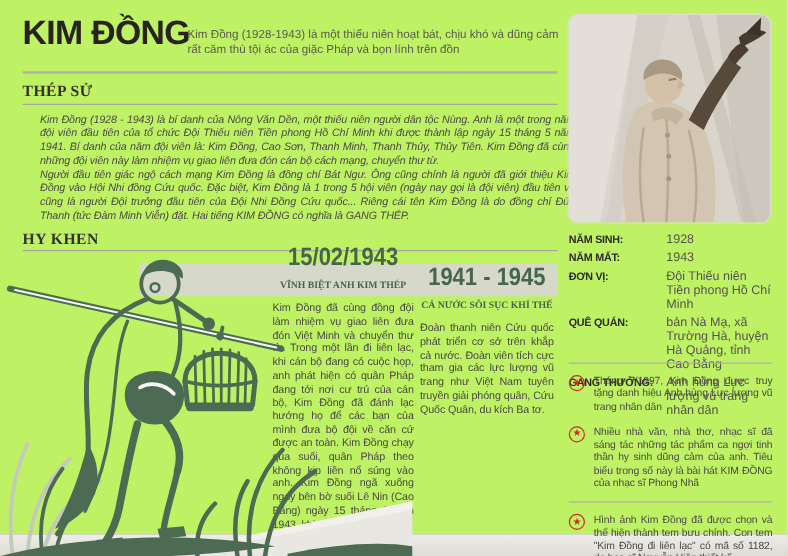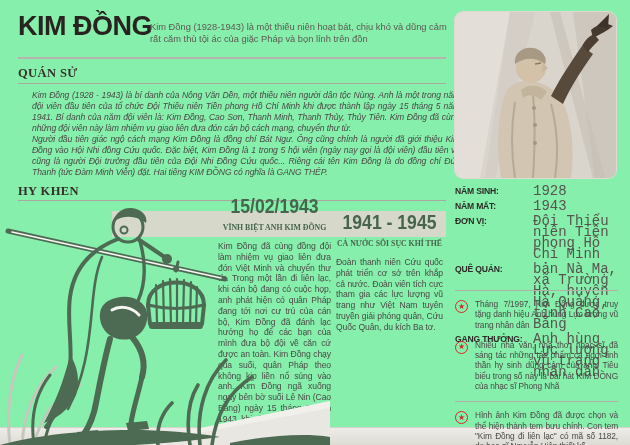--- a/index.html
+++ b/index.html
@@ -1,19 +1,19 @@
 <!DOCTYPE html>
 <html><head>
 <meta charset="utf-8">
 <style>
   * { margin:0; padding:0; box-sizing:border-box; }
   html,body { background:#e9e8e4; }
   #page {
     position:relative; width:630px; height:445px; overflow:hidden;
-    background:#86efac; font-family:"Liberation Sans","DejaVu Sans",sans-serif;
+    background:#bef264; font-family:"Liberation Sans","DejaVu Sans",sans-serif;
     color:#4b4946; margin:0 auto;
   }
   .abs { position:absolute; }
 
   
   .title { left:18px; top:11px; font-size:27px; font-weight:bold; color:#28231f; letter-spacing:-0.5px; }
   .subtitle { left:150px; top:21px; width:300px; font-size:9.3px; line-height:12px; color:#5d5852; }
   .rule { height:1px; background:#aaa7a1; }
   .rule-thick { height:2px; background:#b6b3ad; }
 
@@ -45,54 +45,54 @@
   .illustration { left:0; top:205px; z-index:3; pointer-events:none; }
   .ground-band { left:0; top:427px; width:630px; height:18px;
     background:linear-gradient(#eeece8,#dcdbd4); border-top:1px solid #d4d2cb; z-index:0; }
 
   
   .photo { left:455px; top:12px; width:161px; height:166px; border-radius:8px; overflow:hidden;
     box-shadow:0 0 0 1px #dedad4; }
   .fields { left:455px; top:186px; width:163px; }
   .field-row { display:flex; margin-bottom:4px; }
   .field-label { width:78px; flex:none; font-size:8.6px; font-weight:bold; color:#2d2a26; letter-spacing:-0.2px; }
-  .field-value { flex:1; font-size:14px; line-height:11px; color:#57544f;font-family:Liberation Mono, monospace; }
+  .field-value { flex:1; font-size:10px; line-height:11px; color:#57544f; }
 
   .honors { left:455px; top:290px; width:163px; }
   .divider { height:1px; background:#b3b0aa; margin-bottom:8px; }
   .honor { display:flex; gap:7px; align-items:flex-start; margin-bottom:10px; }
   .honor p { flex:1; font-size:8.3px; line-height:10.3px; text-align:justify; letter-spacing:-0.1px; }
   .star-badge { flex:none; width:13px; height:13px; margin-top:1px; border:1.5px solid #ce2b26;
     border-radius:50%; color:#ce2b26; display:flex; align-items:center; justify-content:center;
     font-size:8px; line-height:1; }
 </style>
 </head>
 <body>
 
 <div id="page">
 
   <div class="abs title">KIM ĐỒNG</div>
   <div class="abs subtitle">Kim Đồng (1928-1943) là một thiếu niên hoạt bát, chịu khó và dũng cảm rất căm thù tội ác của giặc Pháp và bọn lính trên đồn</div>
   <div class="abs rule-thick" style="left:18px; top:57px; width:428px;"></div>
 
-  <div class="abs sec-head" style="left:18px; top:66px;">QUÁN SỬ</div>
+  <div class="abs sec-head" style="left:18px; top:66px;">THÉP SỬ</div>
   <div class="abs rule" style="left:18px; top:83px; width:428px;"></div>
   <div class="abs bio">
     <p>Kim Đồng (1928 - 1943) là bí danh của Nông Văn Dền, một thiếu niên người dân tộc Nùng. Anh là một trong năm đội viên đầu tiên của tổ chức Đội Thiếu niên Tiền phong Hồ Chí Minh khi được thành lập ngày 15 tháng 5 năm 1941. Bí danh của năm đội viên là: Kim Đồng, Cao Sơn, Thanh Minh, Thanh Thủy, Thủy Tiên. Kim Đồng đã cùng những đội viên này làm nhiệm vụ giao liên đưa đón cán bộ cách mạng, chuyển thư từ.</p>
     <p>Người đầu tiên giác ngộ cách mạng Kim Đồng là đồng chí Bát Ngư. Ông cũng chính là người đã giới thiệu Kim Đồng vào Hội Nhi đồng Cứu quốc. Đặc biệt, Kim Đồng là 1 trong 5 hội viên (ngày nay gọi là đội viên) đầu tiên và cũng là người Đội trưởng đầu tiên của Đội Nhi Đồng Cứu quốc... Riêng cái tên Kim Đồng là do đồng chí Đức Thanh (tức Đàm Minh Viễn) đặt. Hai tiếng KIM ĐỒNG có nghĩa là GANG THÉP.</p>
   </div>
 
   <div class="abs sec-head" style="left:18px; top:184px;">HY KHEN</div>
   <div class="abs rule" style="left:18px; top:200px; width:428px;"></div>
 
   <div class="abs banner"></div>
 
   <div class="abs event event-1">
     <div class="event-date">15/02/1943</div>
-    <div class="event-label">VĨNH BIỆT ANH KIM ĐỒNG</div>
+    <div class="event-label">VĨNH BIỆT ANH KIM THÉP</div>
     <div class="event-body">Kim Đồng đã cùng đồng đội làm nhiệm vụ giao liên đưa đón Việt Minh và chuyển thư từ. Trong một lần đi liên lạc, khi cán bộ đang có cuộc họp, anh phát hiện có quân Pháp đang tới nơi cư trú của cán bộ, Kim Đồng đã đánh lạc hướng họ để các bạn của mình đưa bộ đội về căn cứ được an toàn. Kim Đồng chạy qua suối, quân Pháp theo không kịp liền nổ súng vào anh. Kim Đồng ngã xuống ngay bên bờ suối Lê Nin (Cao Bằng) ngày 15 tháng 2 năm 1943, khi vừa tròn 15 tuổi.</div>
   </div>
 
   <div class="abs event event-2">
     <div class="event-date">1941 - 1945</div>
     <div class="event-label">CẢ NƯỚC SÔI SỤC KHÍ THẾ</div>
     <div class="event-body">Đoàn thanh niên Cứu quốc phát triển cơ sở trên khắp cả nước. Đoàn viên tích cực tham gia các lực lượng vũ trang như Việt Nam tuyên truyền giải phóng quân, Cứu Quốc Quân, du kích Ba tơ.</div>
   </div>
 
   <div class="abs ground-band"></div>

